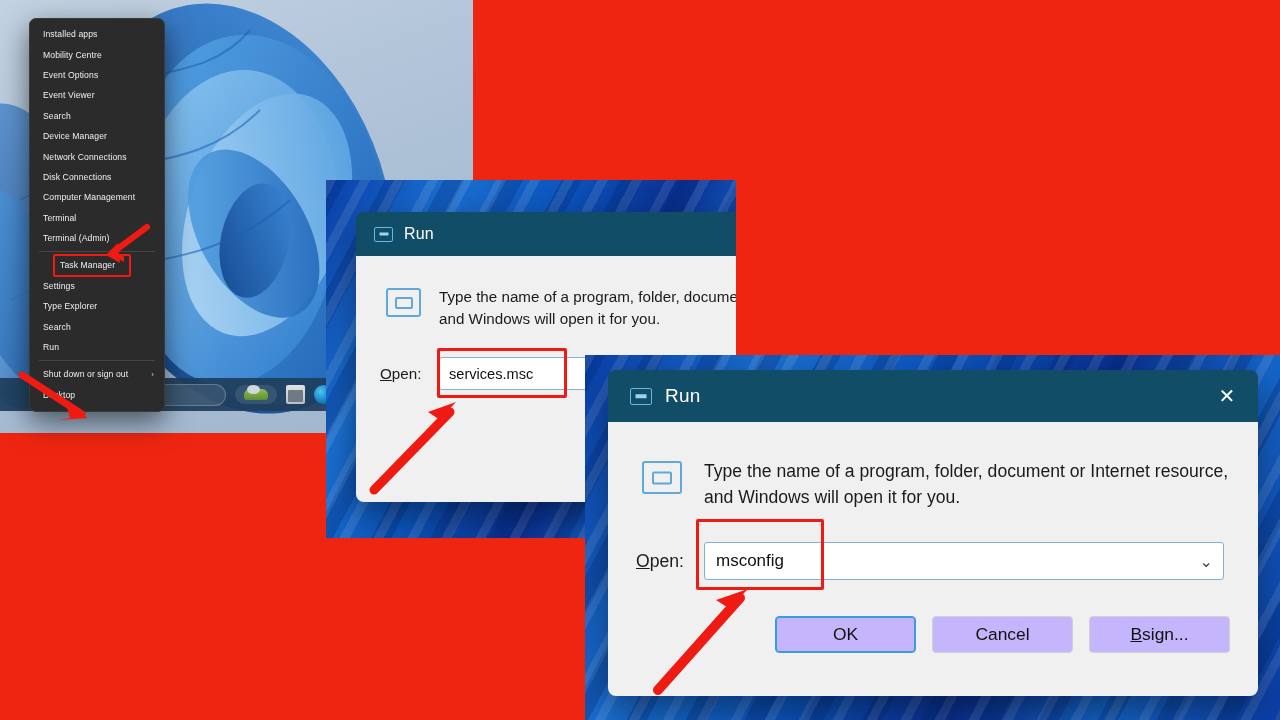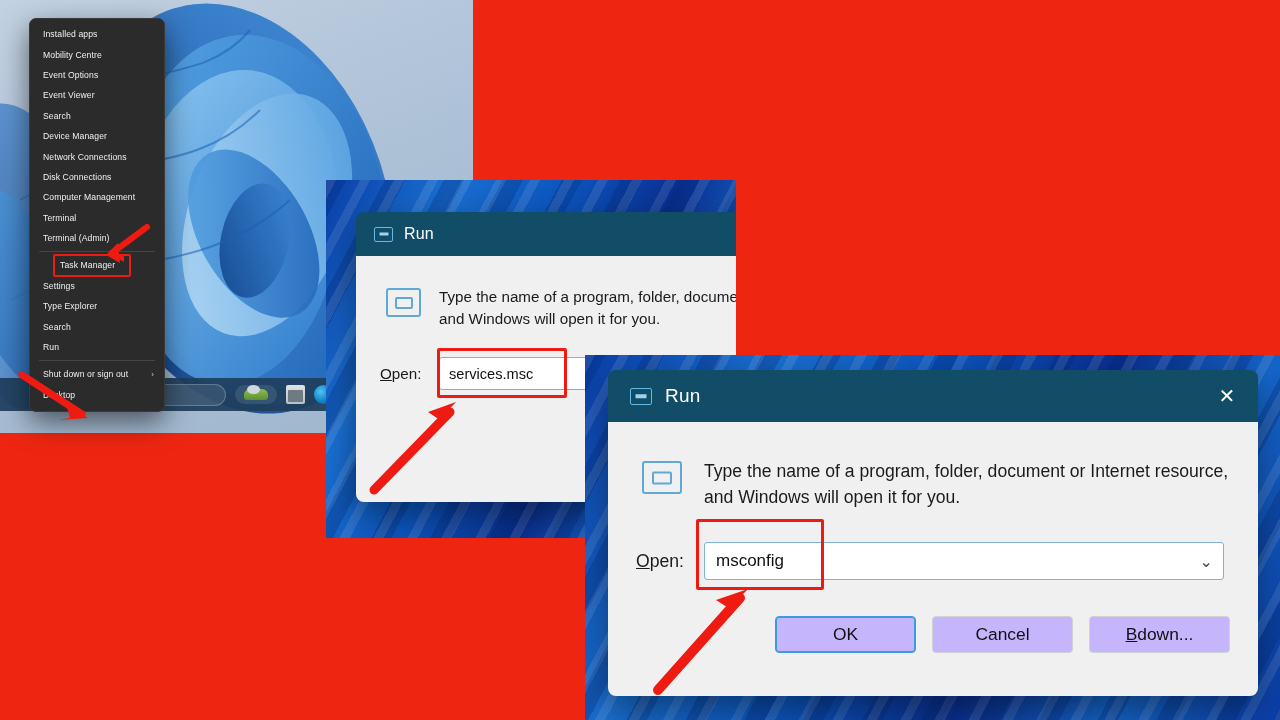--- a/index.html
+++ b/index.html
@@ -336,21 +336,21 @@
           <span class="combo">
             <span class="val"><span class="sel">msconfig</span></span>
             <span class="chevd">⌄</span>
           </span>
         </div>
         <div class="btnrow">
           <span class="dbtn primary">OK</span>
           <span class="dbtn">Cancel</span>
           <span class="dbtn">
               <span class="ul">B</span>
-              <span>down...</span>
+              <span>sign...</span>
             </span>
         </div>
       </div>
     </div>
   </div>
 
   <div class="hl-box" id="hl-services"></div>
   <div class="hl-box" id="hl-msconfig"></div>
 
   <svg class="arrow" style="left:0;top:0;width:1280px;height:720px">

